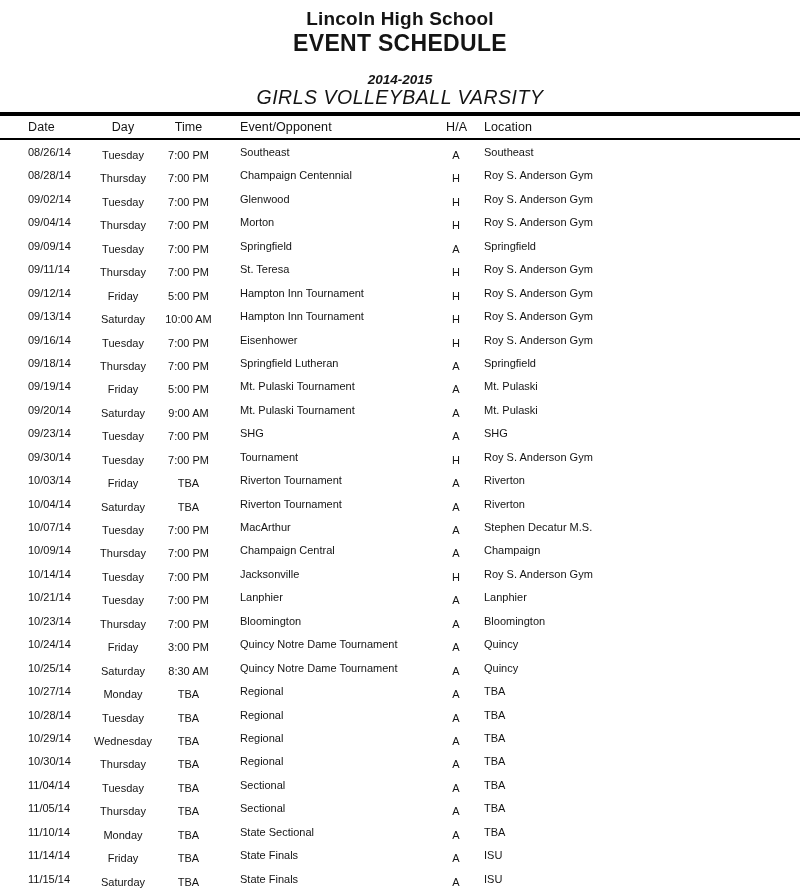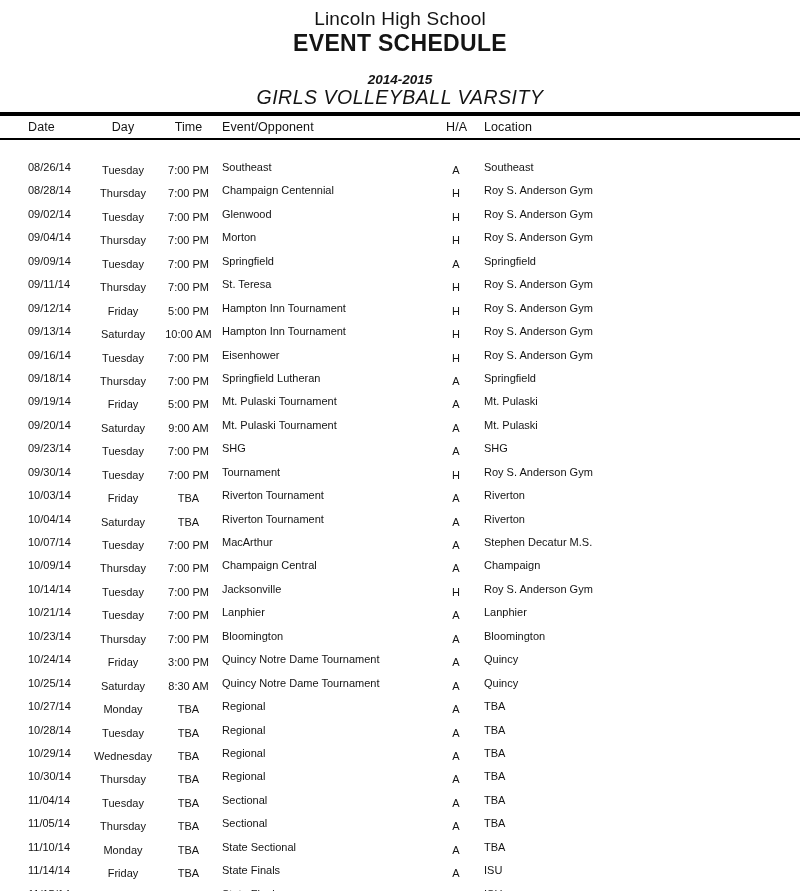--- a/index.html
+++ b/index.html
@@ -6,21 +6,21 @@
   html, body { background: #ffffff; }
   body {
     width: 800px; height: 891px; overflow: hidden;
     font-family: "Liberation Sans", "DejaVu Sans", sans-serif;
     color: #141414;
   }
   .page { position: relative; width: 800px; height: 891px; background: #fff; }
 
   
   .doc-header { text-align: center; padding-top: 7px; }
-  .school  { font-size: 19px; font-weight: normal; line-height: 23px; letter-spacing: .2px; }
+  .school  { font-size: 19px; font-weight: bold; line-height: 23px; letter-spacing: .2px; }
   .title   { font-size: 23px; font-weight: bold; line-height: 26px; letter-spacing: .3px; }
   .season  { margin-top: 16px; font-size: 13.5px; font-weight: bold; font-style: italic; line-height: 15px; }
   .team    { font-size: 19.5px; font-style: italic; line-height: 21px; letter-spacing: .5px; }
 
   
   .rule-thick { height: 4px; background: #000; margin-top: 4px; }
   .rule-thin  { height: 2px; background: #000; }
 
   
   .grid-row {
@@ -34,27 +34,27 @@
     font-size: 12.5px;
     font-weight: normal;
     letter-spacing: .1px;
   }
   .thead .col-time { text-align: center; }
   .thead .col-ha   { text-align: center; }
 
   .tbody { }
   .tr {
     height: 23.45px;
-    padding-top: 21px;
+    padding-top: 6px;
     font-size: 11px;
     line-height: 13px;
   }
   .td { white-space: nowrap; overflow: visible; }
   .col-day, .col-time, .col-ha { text-align: center; }
-  .col-event    { padding-left: 6px; }
+  .col-event    { padding-left: 6px; margin-left: 18px; }
   .col-location { padding-left: 18px; }
   
   .tr .shifted { position: relative; top: 3px; }
 </style>
 </head>
 <body>
 
 <div class="page">
 
   <div class="doc-header">

